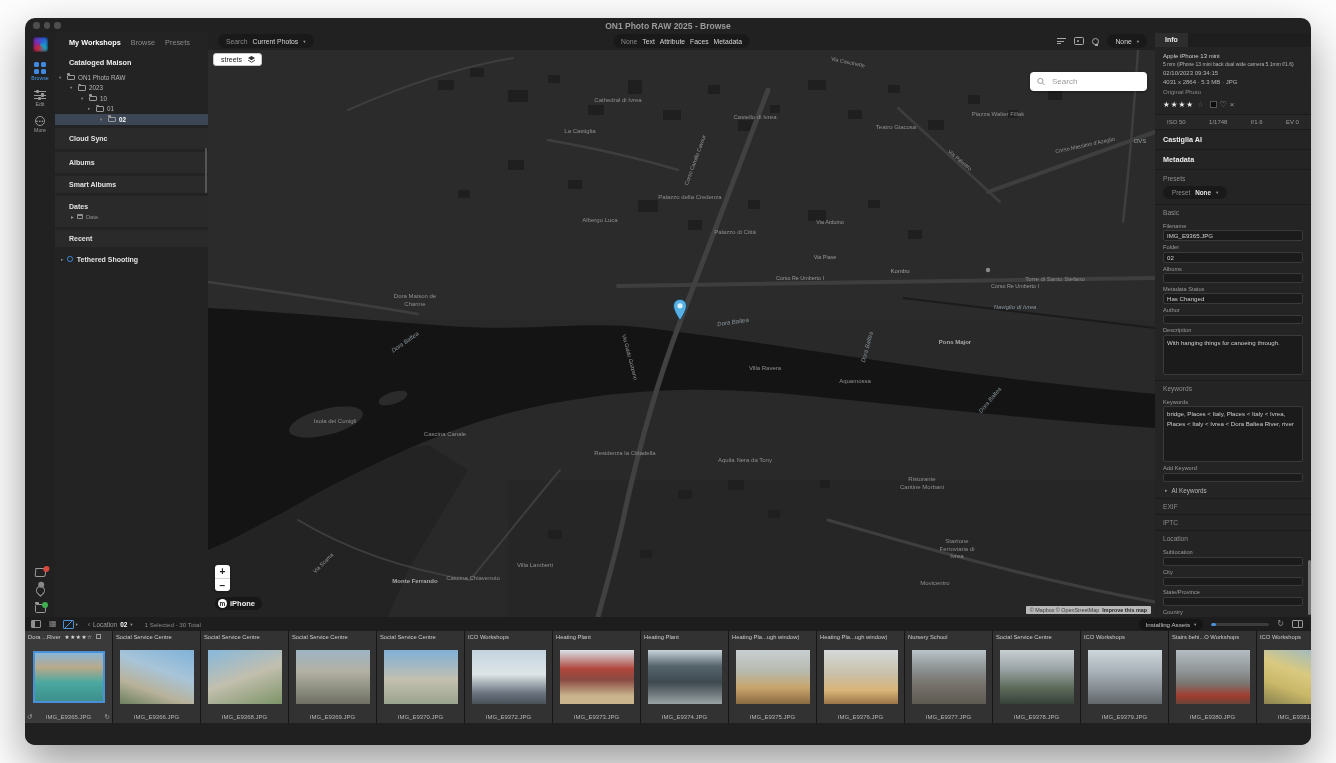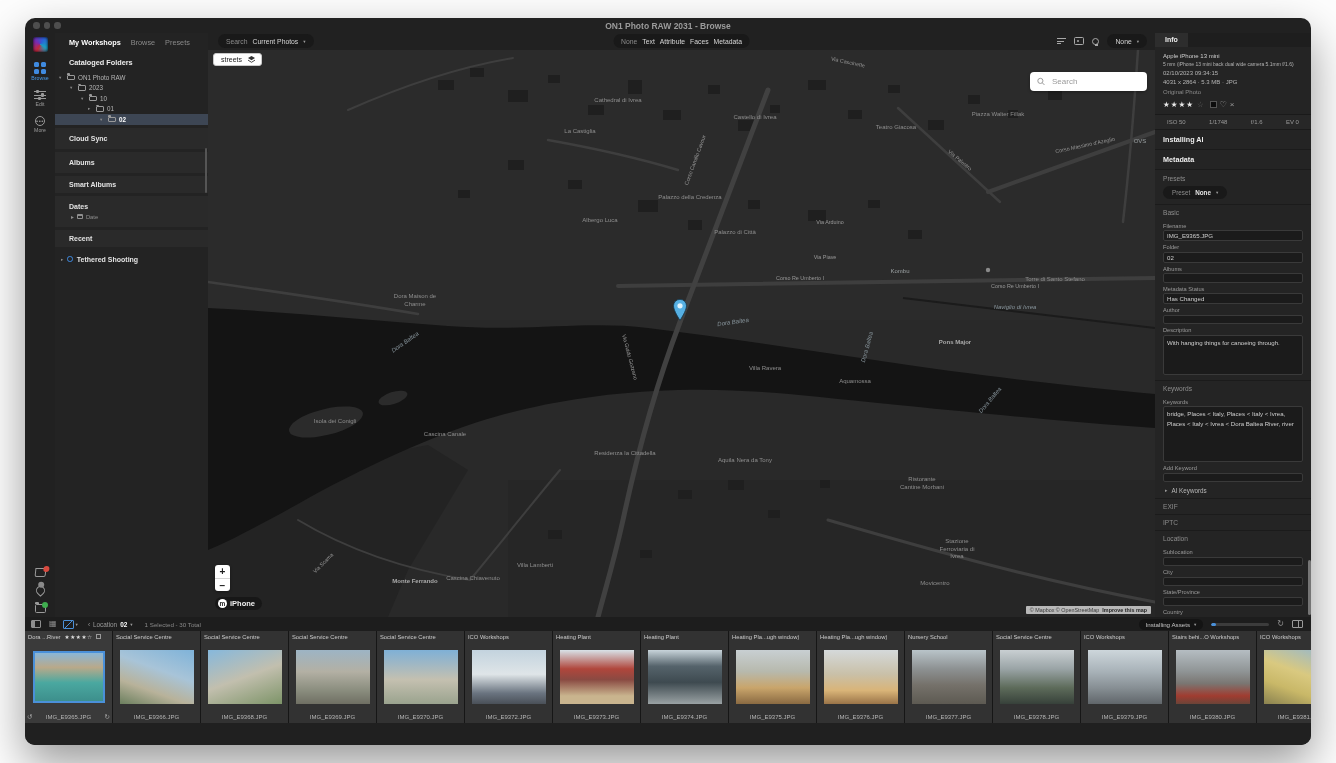--- a/index.html
+++ b/index.html
@@ -153,21 +153,21 @@
 <body>
 
 <div id="window">
 
   <div class="titlebar">
     <div class="traffic">
       <span></span>
       <span></span>
       <span></span>
     </div>
-    <div class="wtitle">ON1 Photo RAW 2031 - Browse</div>
+    <div class="wtitle">ON1 Photo RAW 2025 - Browse</div>
   </div>
 
   <div class="modstrip">
     <div class="on1logo"></div>
     <div class="mod active">
       <div class="grid4">
           <i></i>
           <i></i>
           <i></i>
           <i></i>
@@ -198,21 +198,21 @@
         </div>
     </div>
   </div>
 
   <div class="sidebar">
     <div class="side-tabs">
       <span class="tab active">My Workshops</span>
       <span class="tab">Browse</span>
       <span class="tab">Presets</span>
     </div>
-    <div class="cat-head">Cataloged Folders</div>
+    <div class="cat-head">Cataloged Maison</div>
     <div class="tree">
 
     <div class="tree-row" style="padding-left: 4px;">
           <span class="chev">▾</span>
           <span class="fold-ic"></span>
           <span>ON1 Photo RAW</span>
         </div>
         <div class="tree-row" style="padding-left: 15px;">
           <span class="chev">▾</span>
           <span class="fold-ic"></span>
@@ -443,21 +443,21 @@
         <span class="hicon">♡</span>
         <span class="hicon">×</span>
       </div>
     </div>
     <div class="expo">
       <span>ISO 50</span>
       <span>1/1748</span>
       <span>f/1.6</span>
       <span>EV 0</span>
     </div>
-    <div class="band">Installing AI</div>
+    <div class="band">Castiglia AI</div>
     <div class="band">Metadata</div>
     <div class="sublab">Presets</div>
     <div class="preset-pill">
       <span class="lab">Preset</span>
       <span class="val">None</span>
       <span class="chev-dn">▾</span>
     </div>
     <div class="subhead">Basic</div>
     <div class="fields">
       <div class="f-label">Filename</div>

